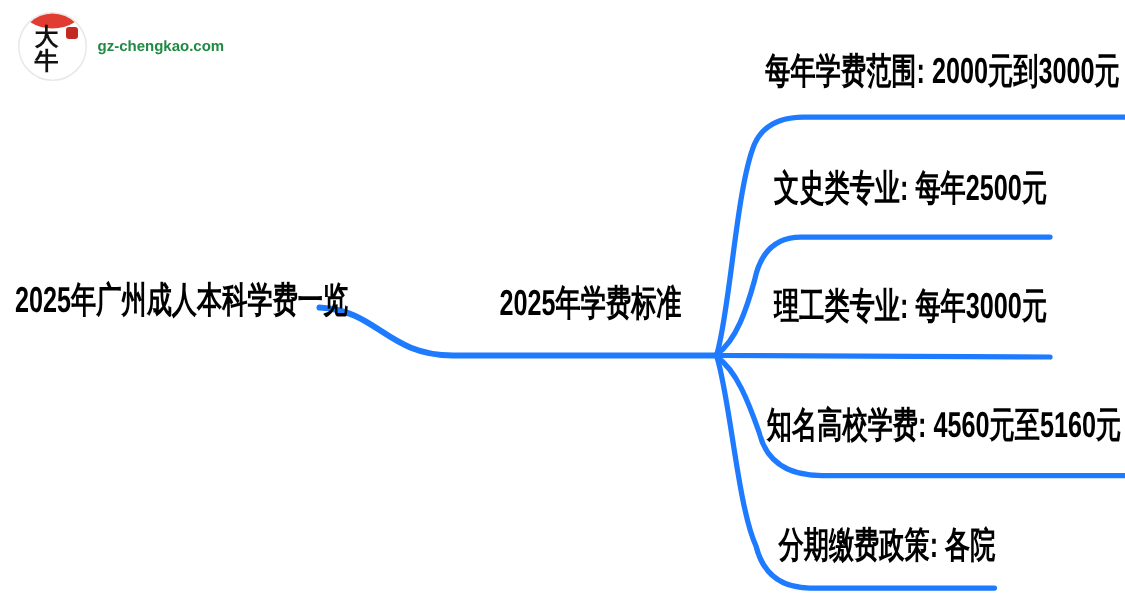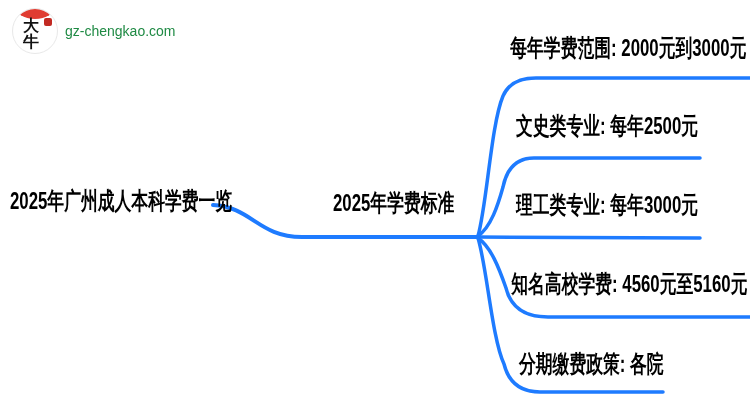--- a/index.html
+++ b/index.html
@@ -68,22 +68,22 @@
   .logo-text { display: flex; flex-direction: column; }
   .logo-name {
     color: #1f8a44;
     font-size: 17px;
     font-weight: bold;
     line-height: 20px;
     white-space: nowrap;
   }
   .logo-domain {
     color: #1f8a44;
-    font-size: 14px;
-    font-weight: normal;
+    font-size: 10px;
+    font-weight: bold;
     line-height: 13px;
     white-space: nowrap;
   }
   
   .edges {
     position: absolute;
     left: 0;
     top: 0;
     width: 750px;
     height: 410px;

